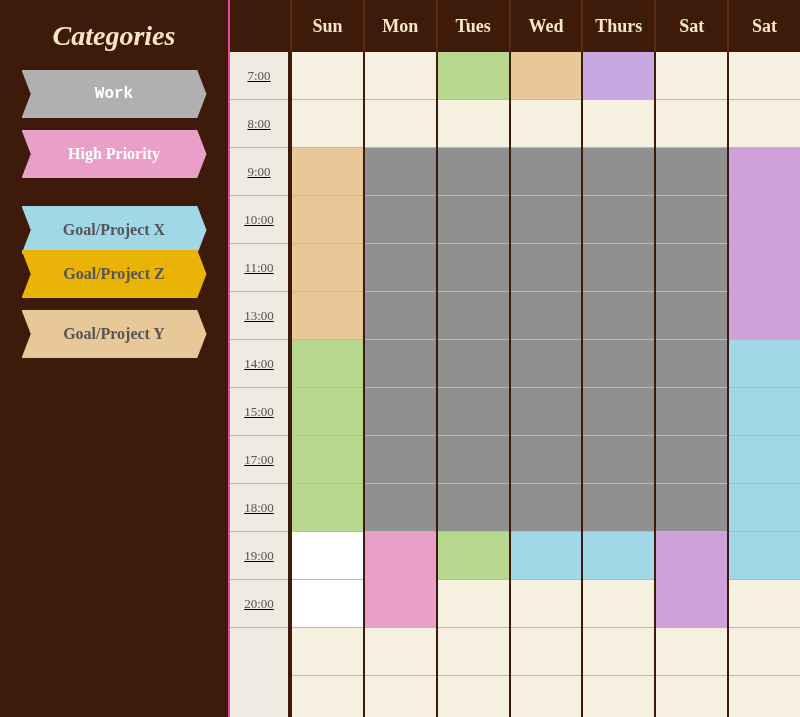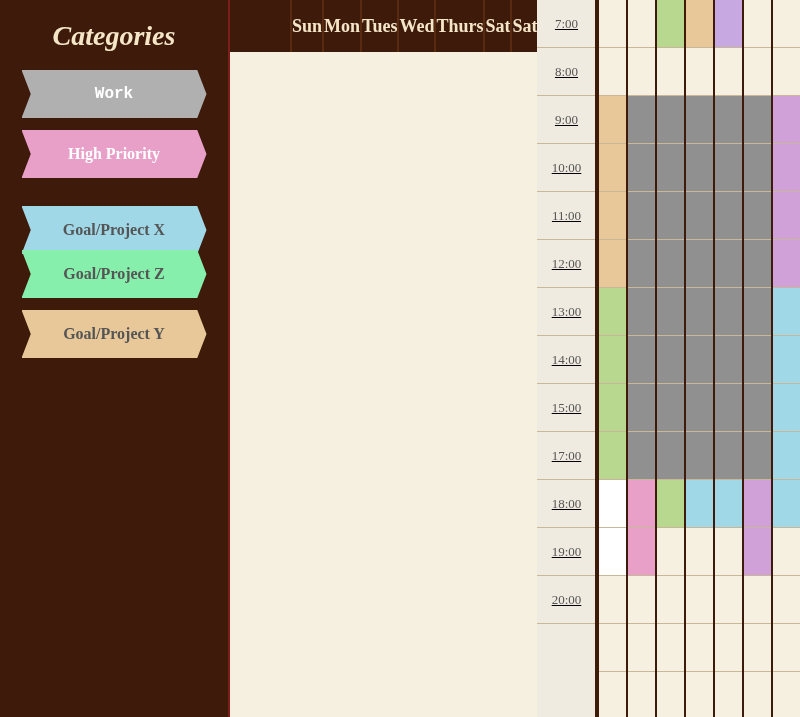--- a/index.html
+++ b/index.html
@@ -53,30 +53,30 @@
       display: flex;
       align-items: center;
       justify-content: center;
       font-size: 16px;
       font-weight: bold;
       clip-path: polygon(0% 0%, 95% 0%, 100% 50%, 95% 100%, 0% 100%, 5% 50%);
     }
     .banner-work { background: #b0b0b0; color: white; font-family: Liberation Mono, monospace; }
     .banner-highpriority { background: #e8a0c8; color: white; }
     .banner-goalx { background: #a0d8e8; color: #555; margin-top: 32px; }
-    .banner-goalz { background: #86efac; color: #555; }
+    .banner-goalz { background: #eab308; color: #555; }
     .banner-goaly { background: #e8c898; color: #555; }
     .banner-misc { background: #d0c0a8; color: #555; }
 
     
     .calendar {
       flex: 1;
       display: flex;
-      flex-direction: row;
-      border-left: 2px solid #7f1d1d;
+      flex-direction: column;
+      border-left: 2px solid #ec4899;
     }
     .cal-header {
       display: flex;
       background: #3d1a0a;
       height: 52px;
       flex-shrink: 0;
     }
     .time-col-header {
       width: 60px;
       flex-shrink: 0;
@@ -196,21 +196,20 @@
           <span>Sat</span>
         </div>
     </div>
     <div class="cal-body">
       <div class="time-col" id="time-col">
           <div class="time-cell">7:00</div>
           <div class="time-cell">8:00</div>
           <div class="time-cell">9:00</div>
           <div class="time-cell">10:00</div>
           <div class="time-cell">11:00</div>
-          <div class="time-cell">12:00</div>
           <div class="time-cell">13:00</div>
           <div class="time-cell">14:00</div>
           <div class="time-cell">15:00</div>
           <div class="time-cell">17:00</div>
           <div class="time-cell">18:00</div>
           <div class="time-cell">19:00</div>
           <div class="time-cell">20:00</div>
         </div>
       <div class="days-grid" id="days-grid">
           <div class="day-col">

